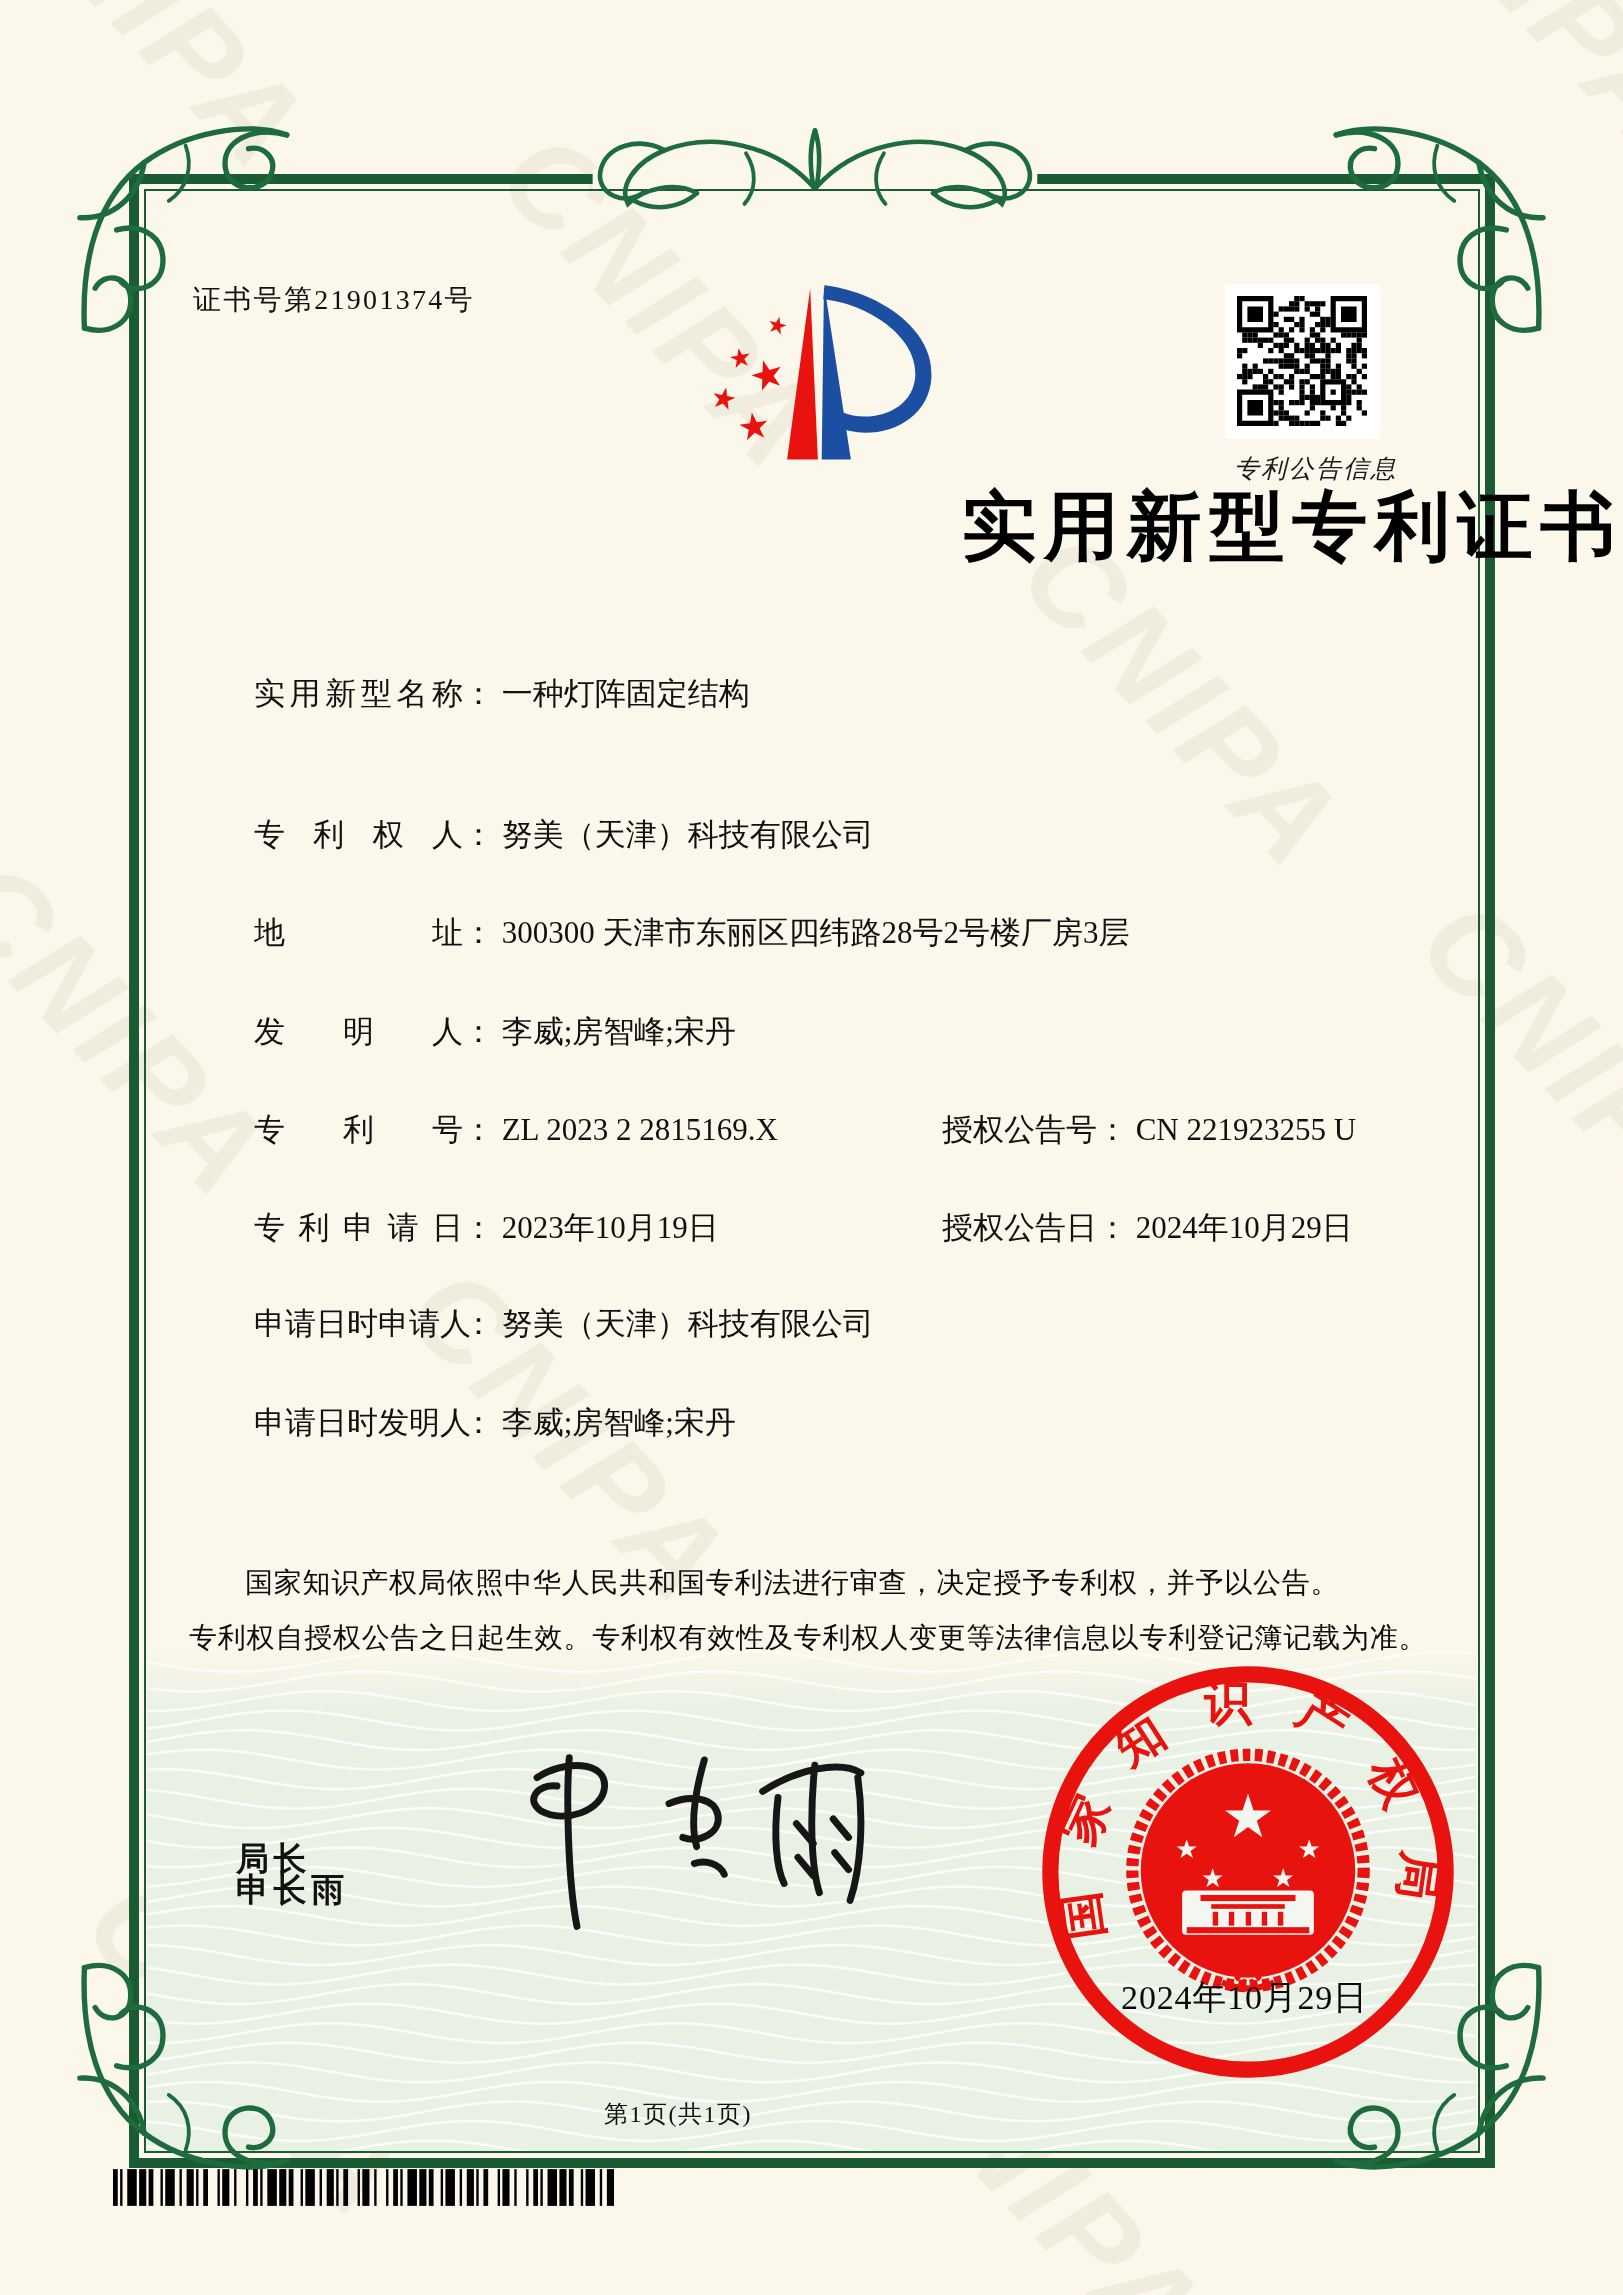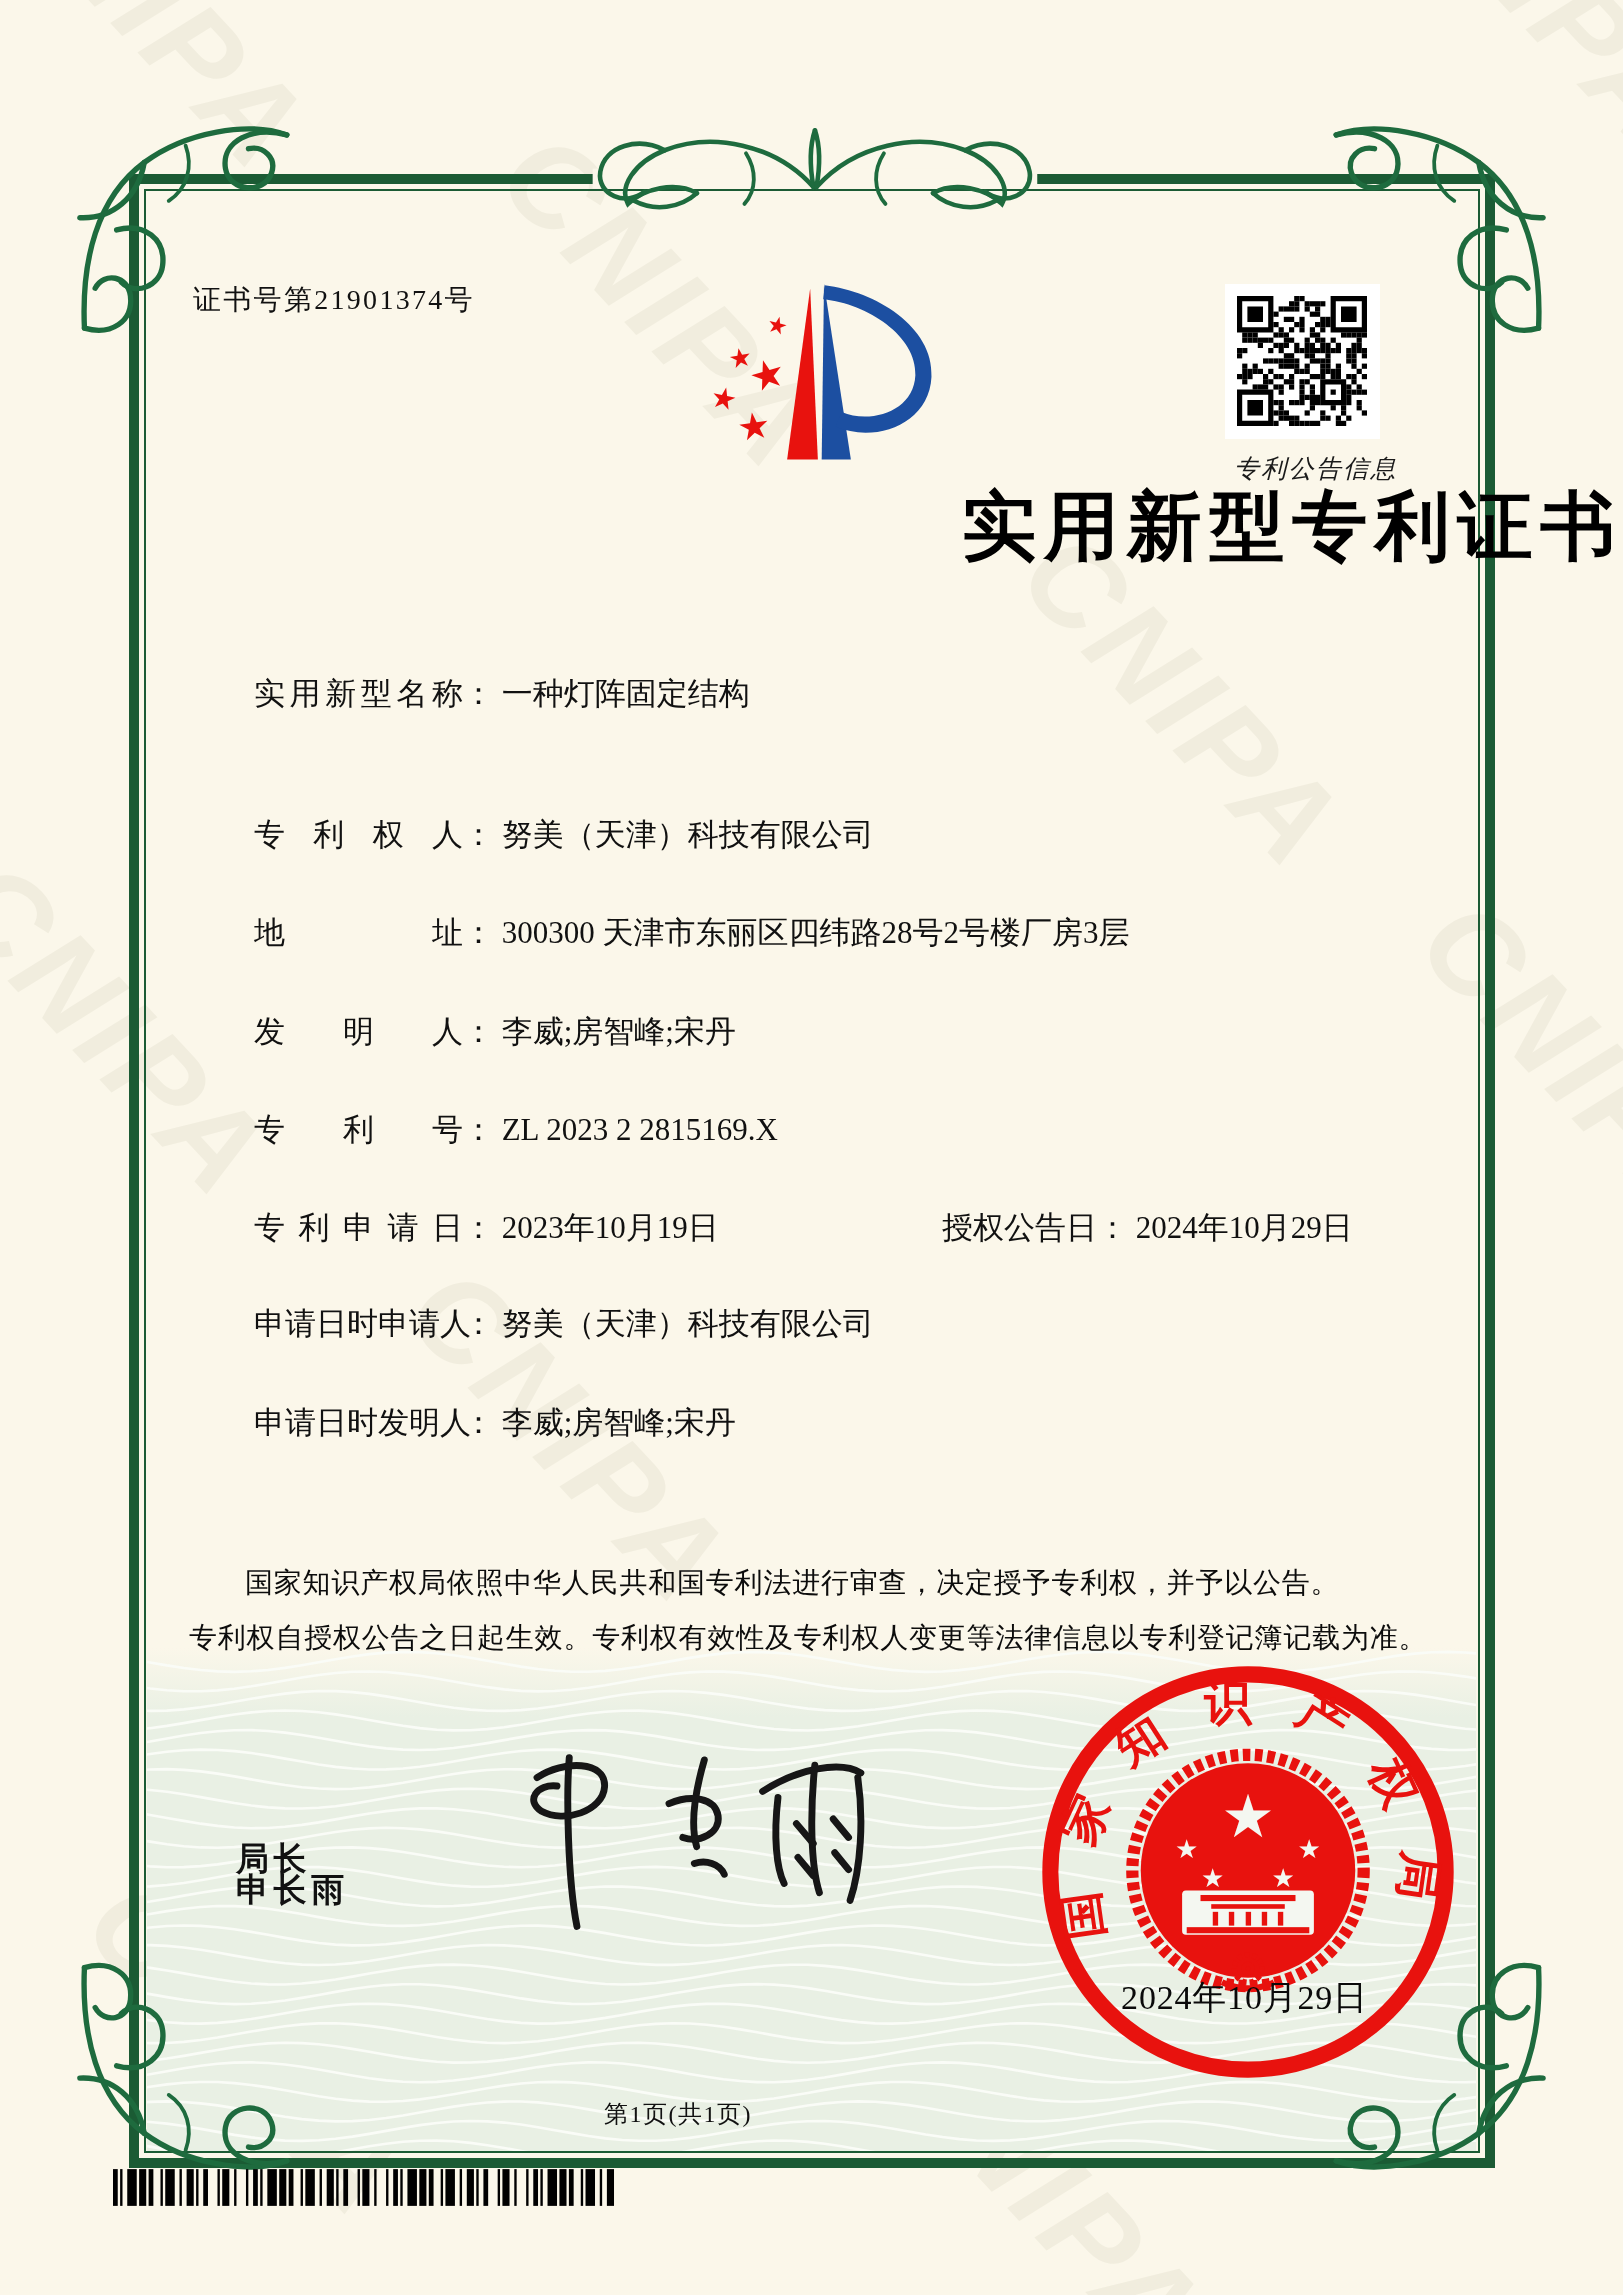--- a/index.html
+++ b/index.html
@@ -413,20 +413,23 @@
   <span class="flabel">专 利 权 人</span><span class="colon">：</span><span class="fvalue">努美（天津）科技有限公司</span>
 </div>
 <div class="row r3">
   <span class="flabel">地 址</span><span class="colon">：</span><span class="fvalue">300300 天津市东丽区四纬路28号2号楼厂房3层</span>
 </div>
 <div class="row r4">
   <span class="flabel">发 明 人</span><span class="colon">：</span><span class="fvalue">李威;房智峰;宋丹</span>
 </div>
 <div class="row r5">
   <span class="flabel">专 利 号</span><span class="colon">：</span><span class="fvalue">ZL 2023 2 2815169.X</span>
+  <span class="rcol">
+    <span class="flabel2">授权公告号</span><span class="colon">：</span><span class="fvalue">CN 221923255 U</span>
+  </span>
 </div>
 <div class="row r6">
   <span class="flabel">专利申请日</span><span class="colon">：</span><span class="fvalue">2023年10月19日</span>
   <span class="rcol">
     <span class="flabel2">授权公告日</span><span class="colon">：</span><span class="fvalue">2024年10月29日</span>
   </span>
 </div>
 <div class="row r7">
   <span class="flabel">申请日时申请人</span><span class="colon">：</span><span class="fvalue">努美（天津）科技有限公司</span>
 </div>

